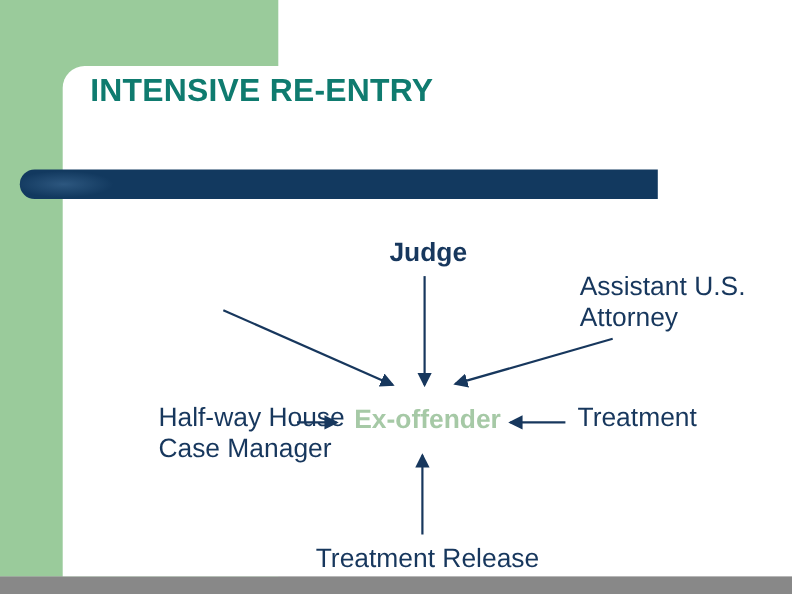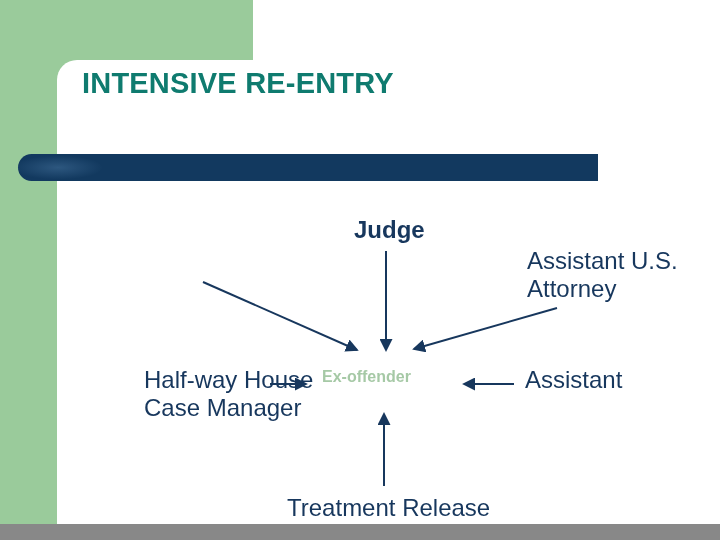--- a/index.html
+++ b/index.html
@@ -37,21 +37,21 @@
   }
   .node{
     position:absolute;
     font-size:24px;
     line-height:28px;
     color:#17375D;
     white-space:nowrap;
   }
   .center-node{
     position:absolute;
-    font-size:16px;
+    font-size:24px;
     font-weight:bold;
     color:#A6C9A6;
     white-space:nowrap;
   }
   .arrows{
     position:absolute;left:0;top:0;width:720px;height:540px;
     pointer-events:none;
   }
 </style>
 </head>
@@ -82,21 +82,21 @@
   <div class="node" style="left:96px;top:366px;margin-left:48px;">
     <div>Half-way House</div>
     <div>Case Manager</div>
   </div>
 
   <div class="center-node" style="left:322px;top:368px;">
     <span>Ex-offender</span>
   </div>
 
   <div class="node" style="left:525px;top:366px;">
-    <div>Assistant</div>
+    <div>Treatment</div>
   </div>
 
   <div class="node" style="left:287px;top:494px;">
     <span>Treatment Release</span>
   </div>
 
   <svg class="arrows" viewBox="0 0 720 540">
     <defs>
       <marker id="arw" viewBox="0 0 10 10" refX="8.5" refY="5" markerWidth="6.5" markerHeight="6.5" orient="auto">
         <path d="M0,0 L10,5 L0,10 z" fill="#17375D"></path>

